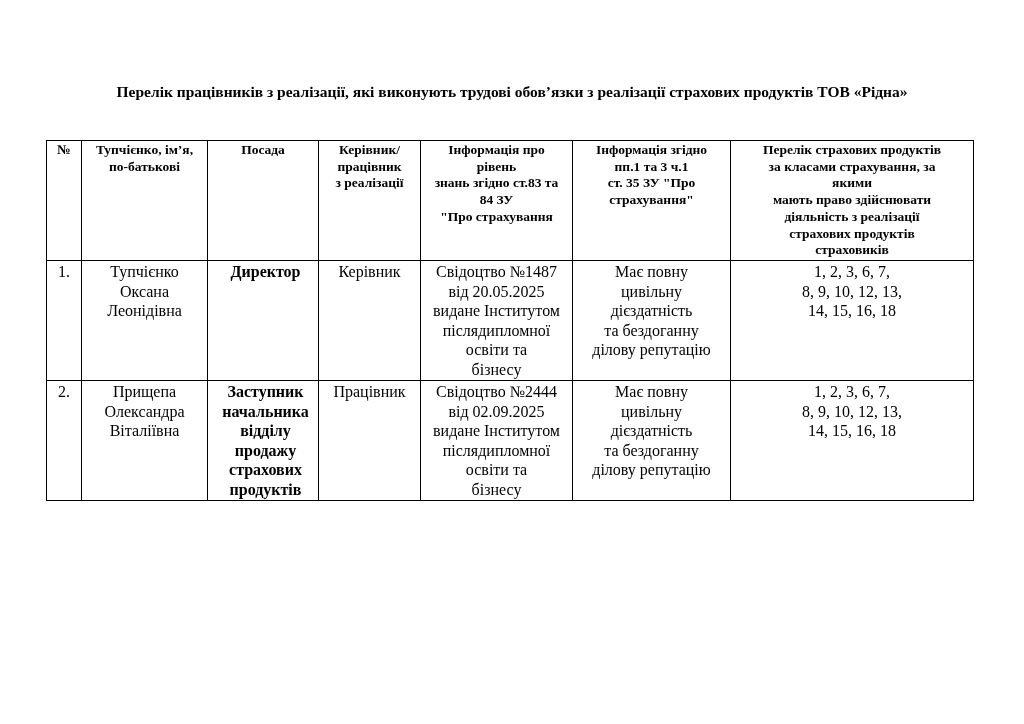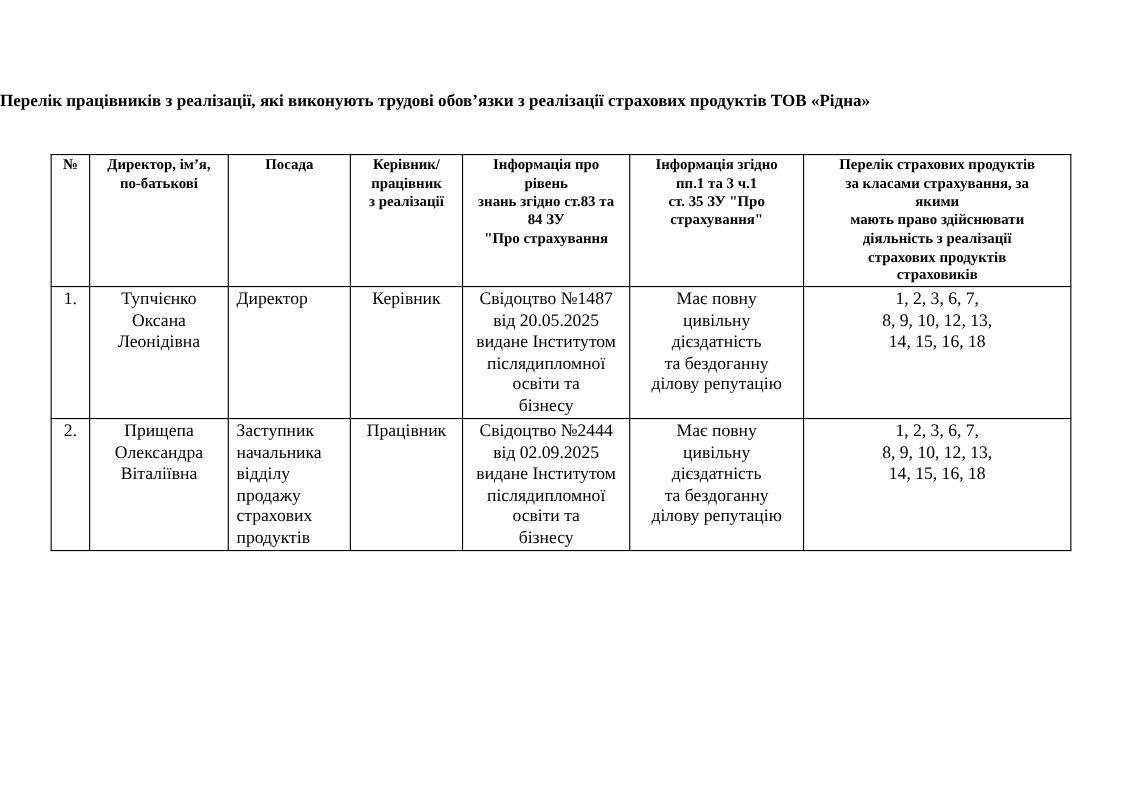--- a/index.html
+++ b/index.html
@@ -10,20 +10,21 @@
     position: relative;
     font-family: "Liberation Serif", serif;
     color: #000000;
     overflow: hidden;
   }
   .doc-title {
     position: absolute;
     top: 83px;
     left: 0;
     width: 100%;
+    text-align: center;
     font-weight: bold;
     font-size: 15.5px;
     line-height: 1.2;
   }
   table.doc-table {
     position: absolute;
     left: 46px;
     top: 140px;
     width: 927px;
     border-collapse: collapse;
@@ -45,21 +46,21 @@
   .doc-table td {
     font-size: 16px;
     line-height: 1.22;
     text-align: center;
     font-weight: normal;
   }
   .doc-table thead tr { height: 118px; }
   .doc-table tbody tr.row-1 { height: 117px; }
   .doc-table tbody tr.row-2 { height: 118px; }
   td.c-name { font-weight: normal; }
-  td.c-pos  { text-align: left; padding-left: 7px; }
+  td.c-pos  { text-align: center; padding-left: 7px; font-weight: bold; }
 </style>
 </head>
 <body>
 
 <div class="page">
 
   <div class="doc-title">Перелік працівників з реалізації, які виконують трудові обов’язки з реалізації страхових продуктів ТОВ «Рідна»</div>
 
   <table class="doc-table">
     <colgroup>
@@ -67,21 +68,21 @@
       <col style="width:126px">
       <col style="width:111px">
       <col style="width:102px">
       <col style="width:152px">
       <col style="width:158px">
       <col style="width:243px">
     </colgroup>
     <thead>
       <tr>
         <th>№</th>
-        <th>Директор, ім’я,
+        <th>Тупчієнко, ім’я,
 по-батькові</th>
         <th>Посада</th>
         <th>Керівник/
 працівник
 з реалізації</th>
         <th>Інформація про
 рівень
 знань згідно ст.83 та
 84 ЗУ
 "Про страхування</th>

